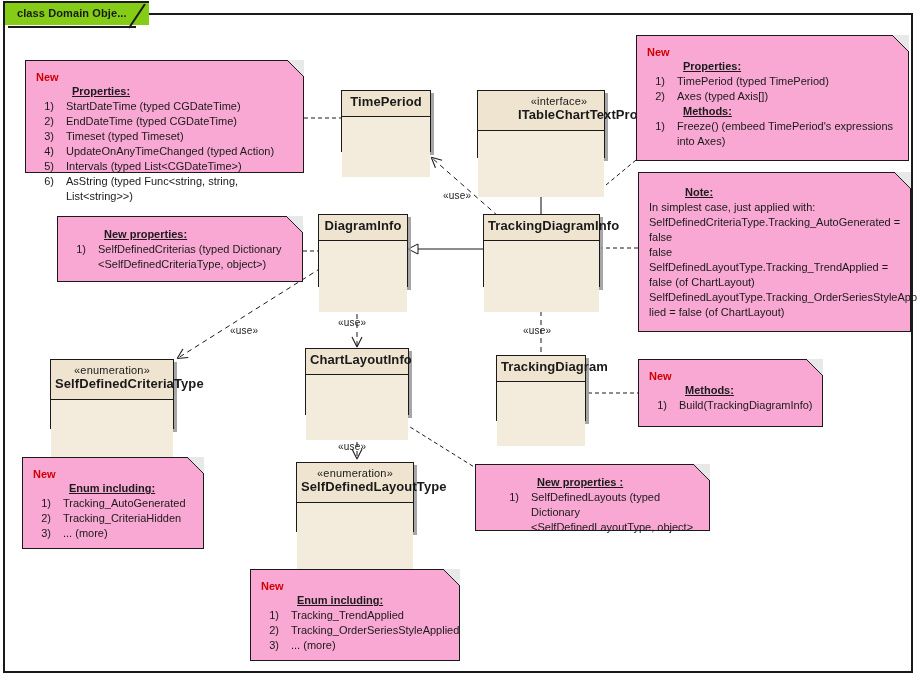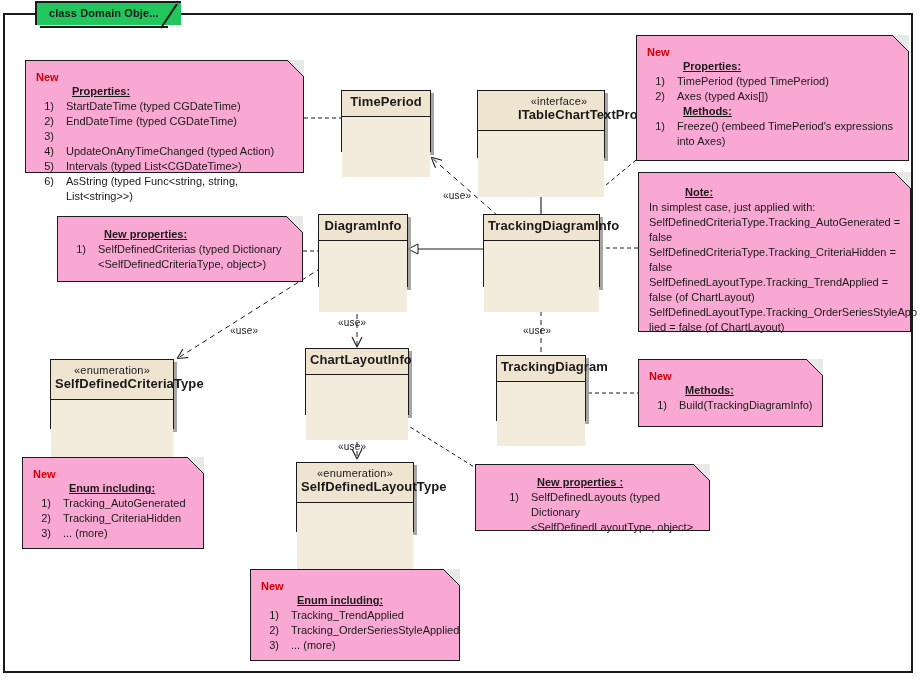--- a/index.html
+++ b/index.html
@@ -28,26 +28,25 @@
     box-sizing: border-box;
     background: #ffffff;
   }
   #frame-tab {
     position: absolute;
     left: 3px;
     top: 1px;
     width: 146px;
     height: 24px;
     box-sizing: border-box;
-    background: #22c55e;
+    background: #84cc16;
     border-top: 2px solid #1a1a1a;
     border-left: 2px solid #1a1a1a;
     border-right: none;
     border-bottom: none;
-    margin-left: 32px;
   }
   #frame-tab-body {
     position: absolute;
     left: 3px;
     top: 1px;
     width: 128px;
     height: 24px;
     box-sizing: border-box;
     border-bottom: 2px solid #1a1a1a;
     background: transparent;
@@ -321,20 +320,21 @@
         <li>
             <span class="num">1)</span>
             <span class="txt">StartDateTime (typed CGDateTime)</span>
           </li>
         <li>
             <span class="num">2)</span>
             <span class="txt">EndDateTime (typed CGDateTime)</span>
           </li>
         <li>
             <span class="num">3)</span>
+            <span class="txt">Timeset (typed Timeset)</span>
           </li>
         <li>
             <span class="num">4)</span>
             <span class="txt">UpdateOnAnyTimeChanged (typed Action)</span>
           </li>
         <li>
             <span class="num">5)</span>
             <span class="txt">Intervals (typed List&lt;CGDateTime&gt;)</span>
           </li>
         <li>
@@ -381,21 +381,20 @@
       <svg width="17" height="17" viewBox="0 0 17 17">
         <path d="M0,0 L17,17 L17,0 z" fill="#e8e8e8" stroke="none"></path>
         <path d="M0,0 L17,17" stroke="#1a1a1a" stroke-width="1"></path>
       </svg>
     </div>
     <div class="note-inner" style="padding-top:12px;">
       <div><span class="note-head">Note:</span></div>
       <div class="note-line">In simplest case, just applied with:</div>
       <div class="note-line">SelfDefinedCriteriaType.Tracking_AutoGenerated =</div>
       <div class="note-line">false</div>
-      <div class="note-line">SelfDefinedCriteriaType.Tracking_CriteriaHidden =</div>
       <div class="note-line">false</div>
       <div class="note-line">SelfDefinedLayoutType.Tracking_TrendApplied =</div>
       <div class="note-line">false (of ChartLayout)</div>
       <div class="note-line">SelfDefinedLayoutType.Tracking_OrderSeriesStyleApp</div>
       <div class="note-line">lied = false (of ChartLayout)</div>
     </div>
   </div>
 
   <div class="note" style="left:57px; top:216px; width:246px; height:66px;">
     <div class="note-fold">

